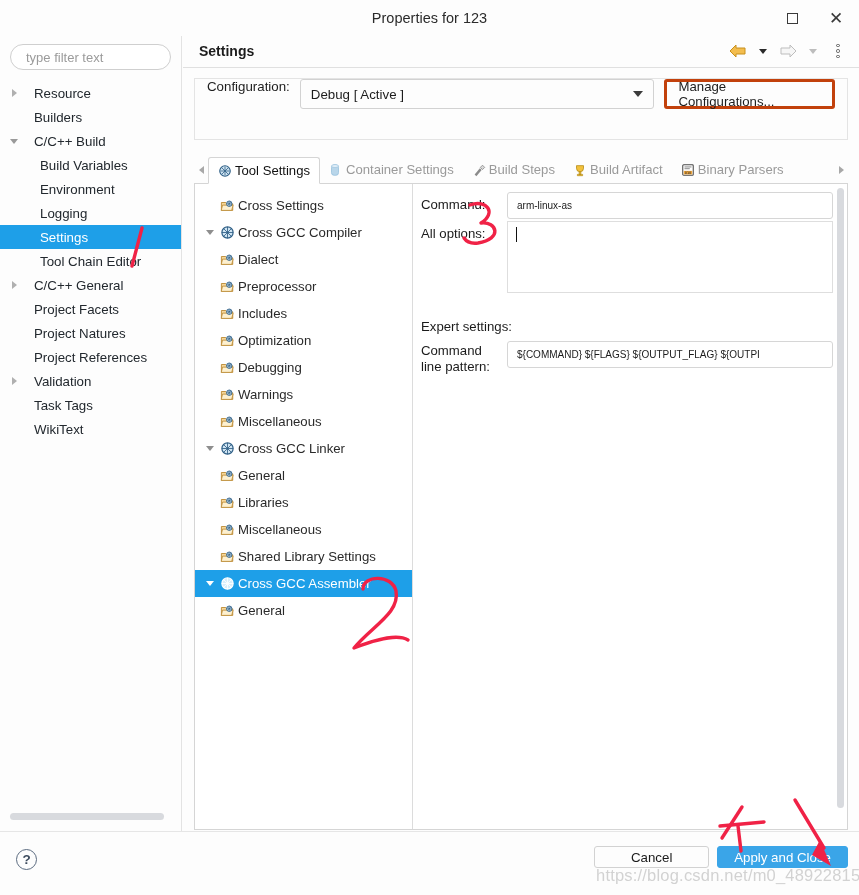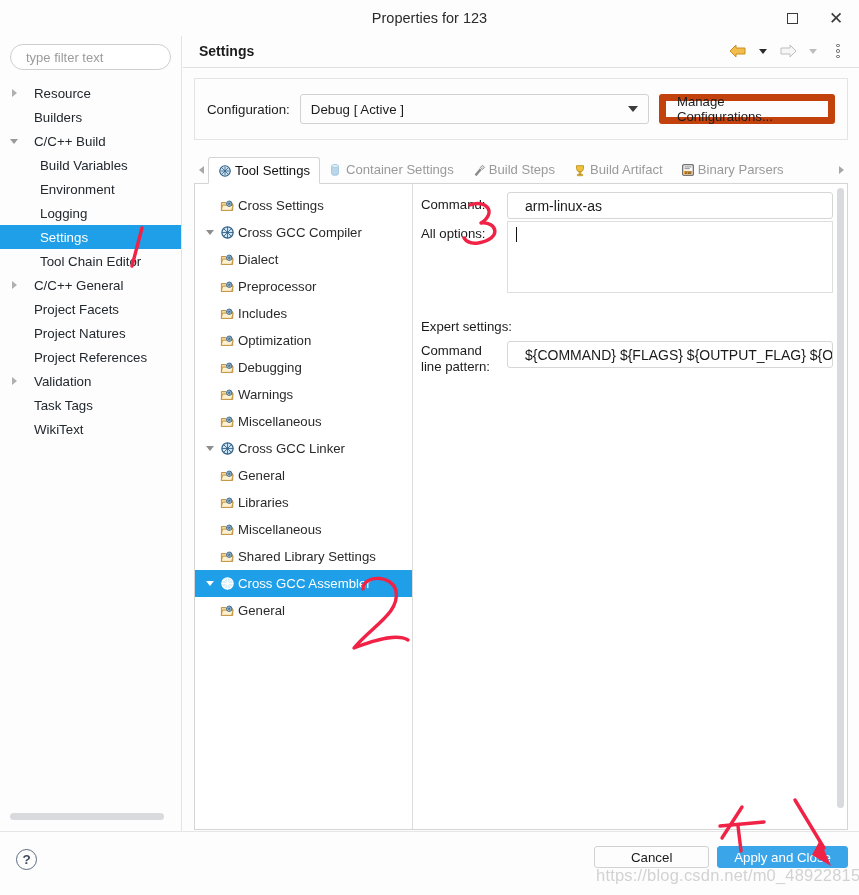--- a/index.html
+++ b/index.html
@@ -135,21 +135,21 @@
   .head-rule {
     height: 1px; background: #e0e0e0; margin: 0 0 0 0;
   }
 
   
   .cfg-wrap {
     margin: 10px 11px 0 11px;
     border: 1px solid #e4e4e4;
     background: #fdfdfd;
     height: 62px;
-    display: flex; align-items: center;
+    display: flex; 
     padding: 0 12px;
   }
   .cfg-label { font-size: 13.3px; color: #1d1d1d; margin-right: 10px; }
   .combo {
     width: 366px; height: 30px;
     border: 1px solid #d2d2d2; border-radius: 3px;
     background: #fdfdfd;
     display: flex; align-items: center;
     padding: 0 10px; position: relative;
     font-size: 13.3px; color: #1d1d1d;
@@ -157,21 +157,21 @@
   .combo .cb-caret {
     position: absolute; right: 10px;
     width: 0; height: 0;
     border-top: 6px solid #3b3b3b;
     border-left: 5px solid transparent;
     border-right: 5px solid transparent;
   }
   .btn-manage {
     margin-left: 10px;
     height: 30px; padding: 0 11px;
-    border: 7px solid #c2410c; border-radius: 3px;
+    border: 3px solid #c2410c; border-radius: 3px;
     background: #fdfdfd;
     font-size: 13.2px; color: #1d1d1d;
     font-family: "Liberation Sans", sans-serif;
     display: flex; align-items: center;
   }
 
   
   .tabs-row {
     margin: 16px 11px 0 11px;
     height: 28px;
@@ -235,22 +235,22 @@
   .lvl1 .c-ico { margin-left: 0; }
 
   .cform { flex: 1; padding: 8px 14px 0 8px; position: relative; }
   .f-row { display: flex; align-items: flex-start; margin-bottom: 2px; }
   .f-lab { font-size: 13.2px; color: #1b1b1b; width: 86px; flex: 0 0 86px; padding-top: 5px; }
   .f-lab.two { line-height: 16px; padding-top: 2px; }
   .inp {
     height: 27px; width: 326px;
     border: 1px solid #d6d6d6; border-radius: 3px;
     background: #fff;
-    font-size: 14px; color: #1b1b1b;
-    padding: 0 17px;
+    font-size: 10px; color: #1b1b1b;
+    padding: 0 9px;
     display: flex; align-items: center;
     font-family: "Liberation Sans", sans-serif;
     overflow: hidden; white-space: nowrap;
   }
   .area {
     height: 72px; width: 326px;
     border: 1px solid #dedede; background: #fff;
     padding: 5px 8px; position: relative;
   }
   .caret-bar {

